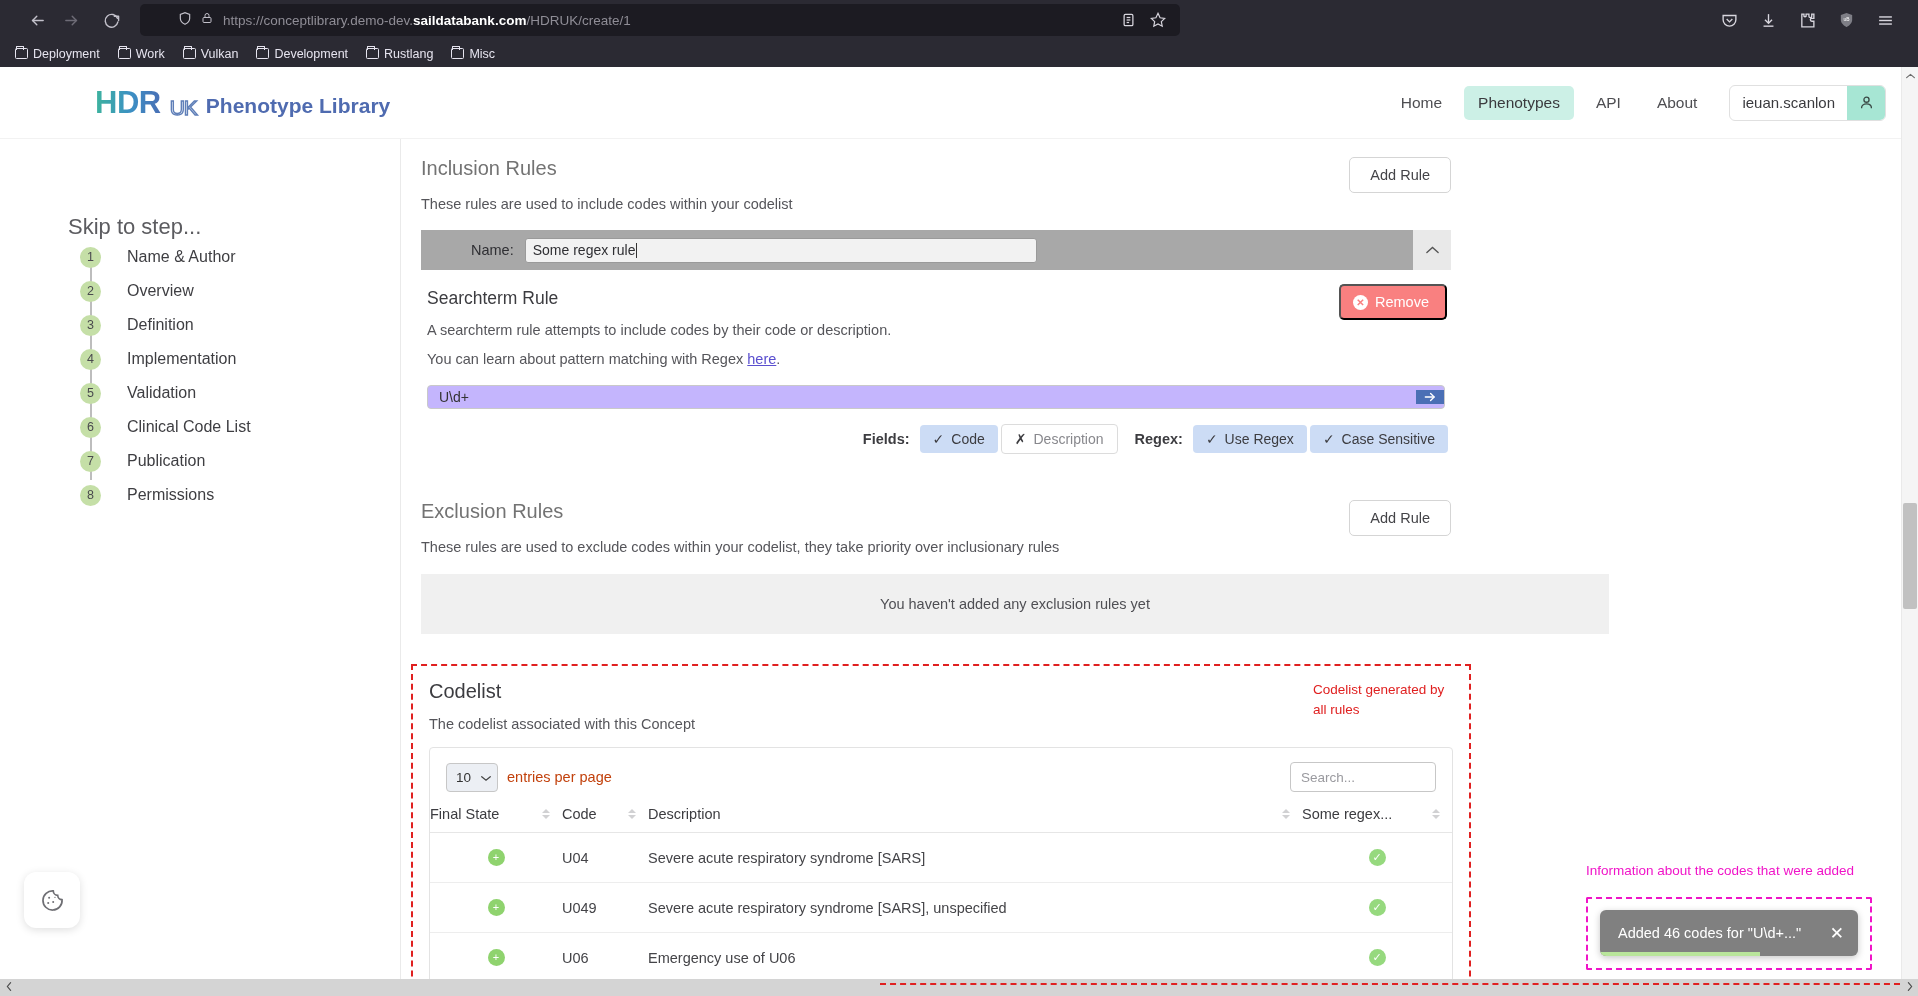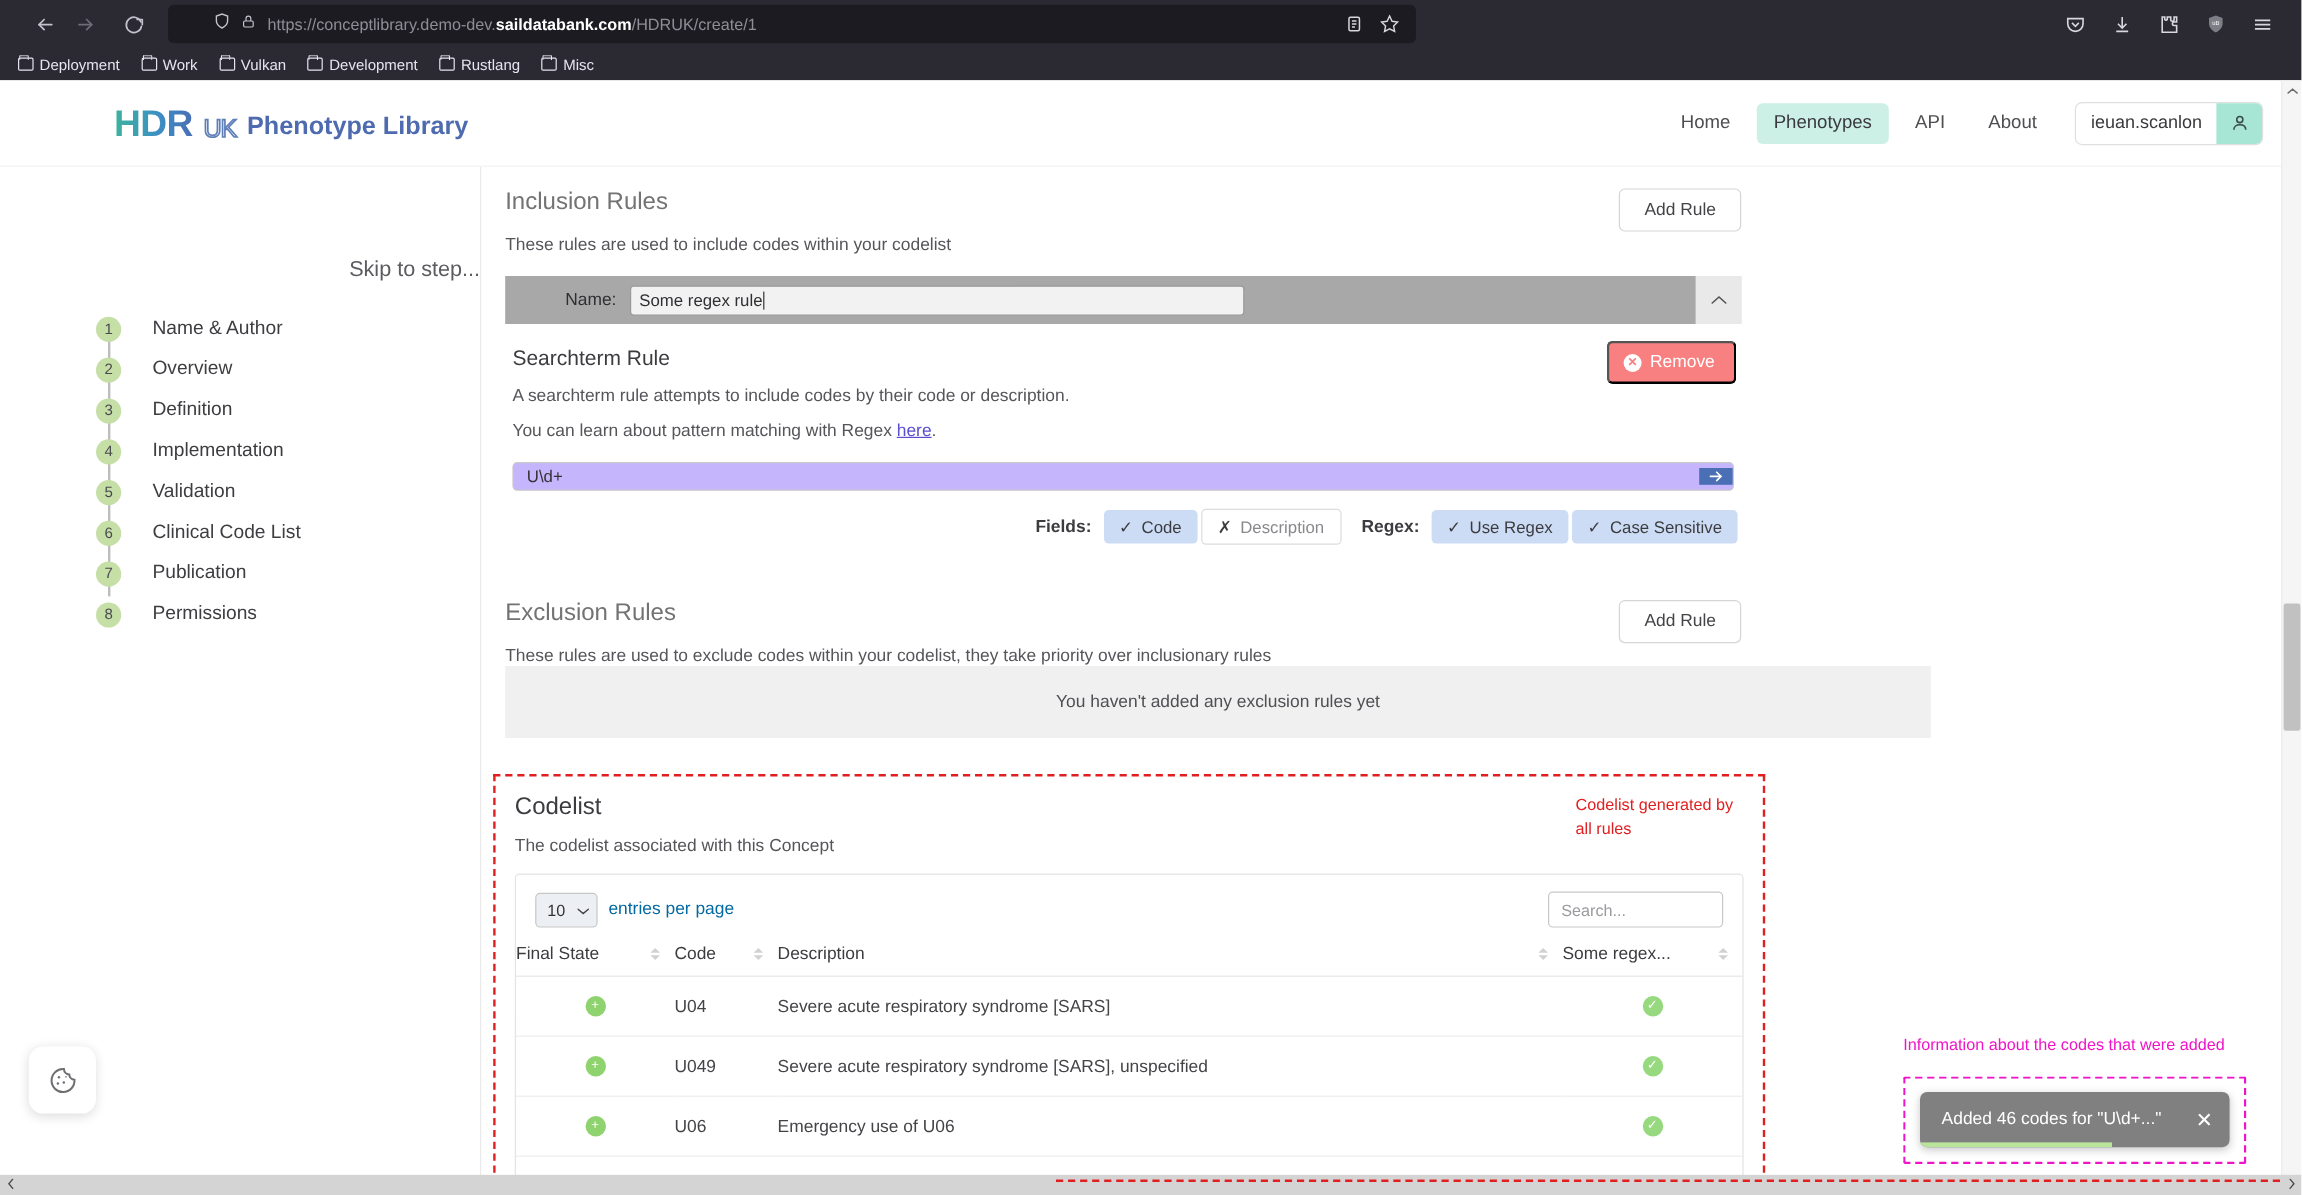--- a/index.html
+++ b/index.html
@@ -159,21 +159,21 @@
     display: flex;
     height: 857px;
     position: relative;
   }
   #sidebar {
     width: 400px;
     flex: 0 0 400px;
     padding: 75px 0 0 68px;
   }
   #skip-label {
-    font-size: 18px; color: #5c5c60; margin-bottom: 22px; text-align: right;
+    font-size: 22px; color: #5c5c60; 
   }
   #steps { position: relative; padding-left: 12px; }
   .step {
     display: flex; align-items: center;
     height: 34px;
     margin-bottom: 0;
     position: relative;
   }
   .step + .step { margin-top: 0; }
   .step-num {
@@ -333,20 +333,21 @@
     margin-right: 3px;
     white-space: nowrap;
   }
   .chip.on { background: #ccdcf5; }
   .chip.off { background: #fff; border: 1px solid #dcdcdc; color: #88888d;}
   .chip .mk { font-size: 14px; color: #3c3c40; }
 
   
   #exclusion-section { margin-top: 46px; }
   #exclusion-empty {
+    margin-top: 19px;
     background: #f0f0f0;
     height: 60px;
     display: flex; align-items: center; justify-content: center;
     font-size: 14.5px;
     color: #4f4f54;
     width: 1188px;
   }
 
   
   #codelist-wrap {
@@ -384,21 +385,21 @@
     background: #eceff4;
     border-radius: 4px;
     height: 29px;
     min-width: 52px;
     display: flex; align-items: center; justify-content: space-between;
     padding: 0 6px 0 9px;
     font-size: 13.5px;
     color: #333;
     gap: 6px;
   }
-  #entries-label { font-size: 14.5px; color: #0369a1; margin-left: 9px; }
+  #entries-label { font-size: 14.5px; color: #c2410c; margin-left: 9px; }
   #table-search {
     margin-left: auto;
     border: 1px solid #c7c7c7;
     border-radius: 4px;
     height: 30px;
     width: 146px;
     display: flex; align-items: center;
     padding: 0 10px;
     font-size: 13.5px;
     color: #9a9a9f;

